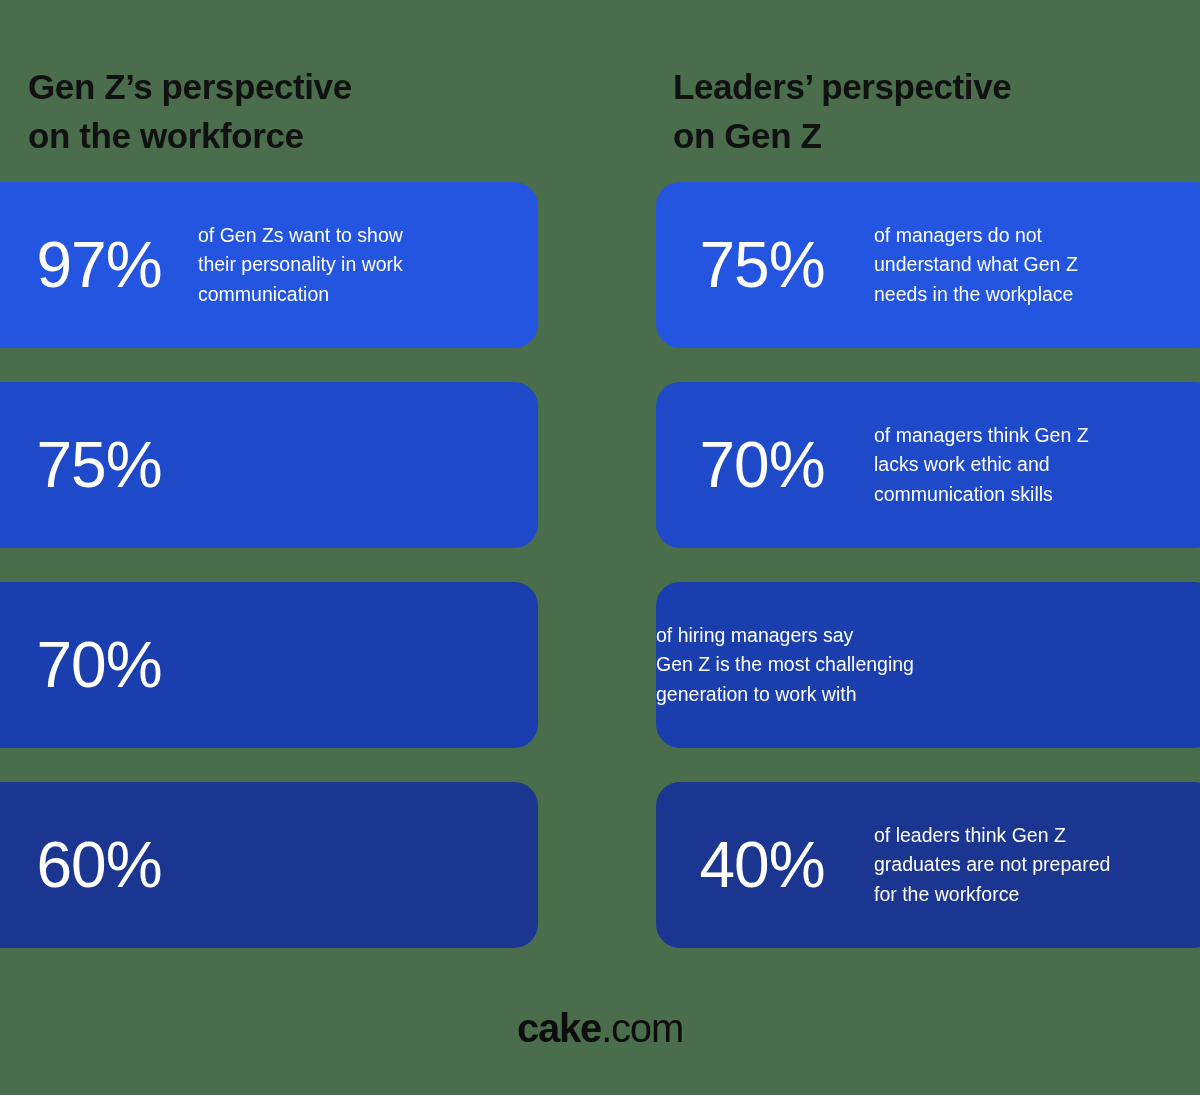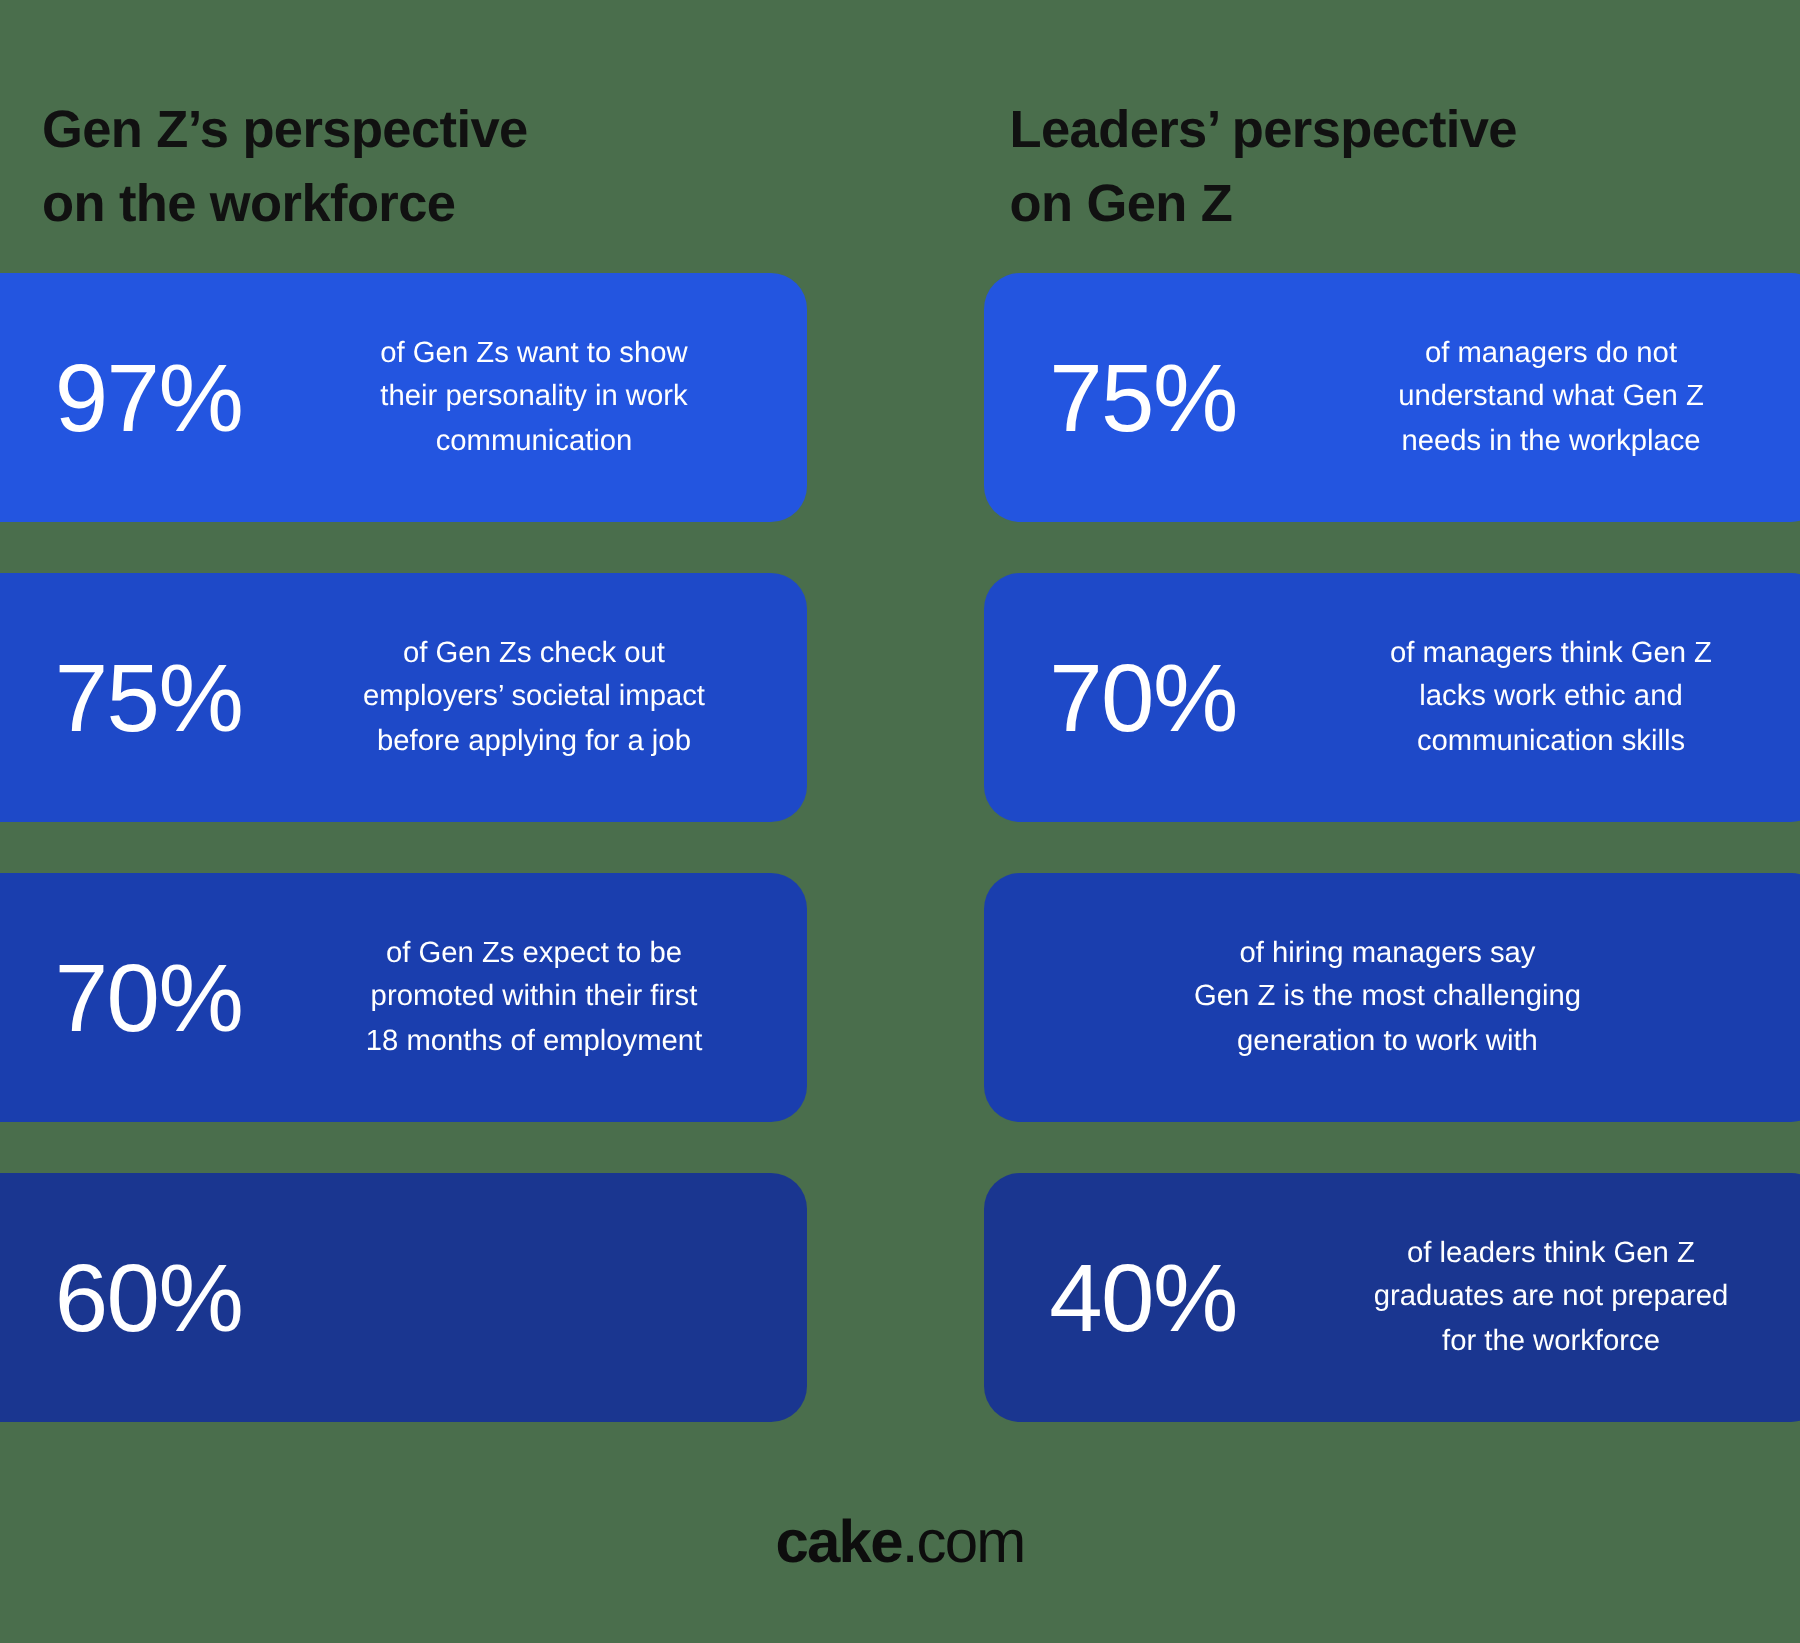--- a/index.html
+++ b/index.html
@@ -99,21 +99,20 @@
   }
 
   .card-text {
     flex:1 1 auto;
     font-size:19.5px;
     font-weight:400;
     line-height:1.49;
     color:#ffffff;
     padding-right:24px;
     white-space:pre-line;
-    text-align:center;
   }
 
   
   .footer {
     position:absolute;
     left:0;
     top:990px;
     width:1200px;
     height:75px;
     display:flex;
@@ -150,30 +149,24 @@
 
       <div class="card" style="background: rgb(35, 85, 224);">
         <div class="card-pct">97%</div>
         <div class="card-text">of Gen Zs want to show
 their personality in work
 communication</div>
       </div>
 
       <div class="card" style="background: rgb(30, 73, 200);">
         <div class="card-pct">75%</div>
-        <div class="card-text">of Gen Zs check out
-employers’ societal impact
-before applying for a job</div>
       </div>
 
       <div class="card" style="background: rgb(26, 62, 174);">
         <div class="card-pct">70%</div>
-        <div class="card-text">of Gen Zs expect to be
-promoted within their first
-18 months of employment</div>
       </div>
 
       <div class="card" style="background: rgb(26, 54, 144);">
         <div class="card-pct">60%</div>
       </div>
 
     </div>
 
     <div class="column right">
 

